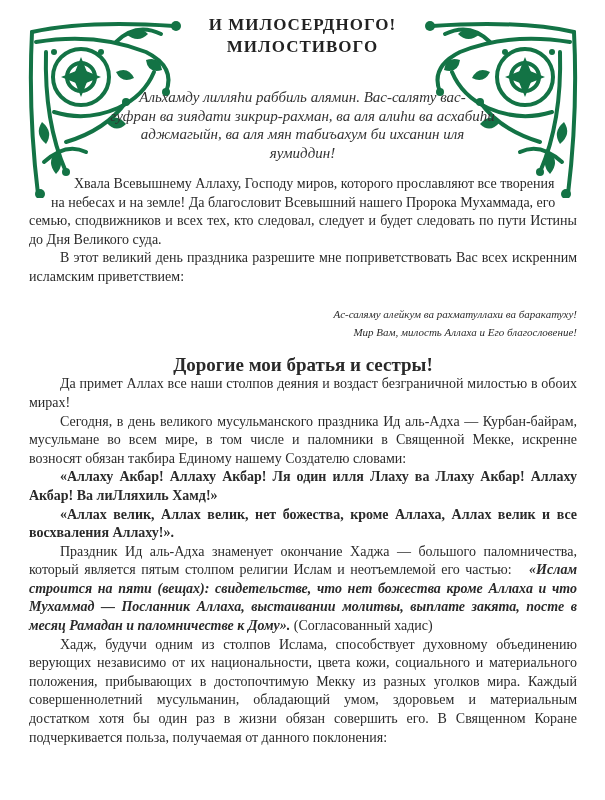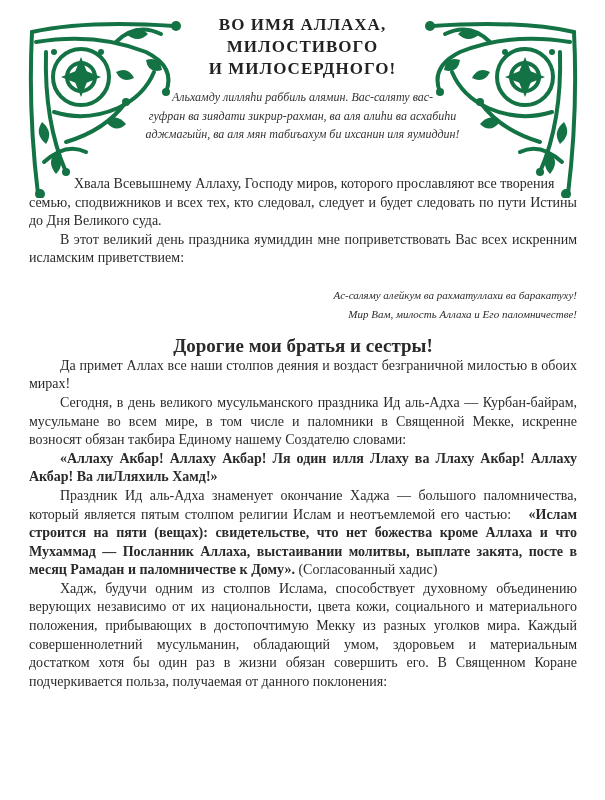--- a/index.html
+++ b/index.html
@@ -5,28 +5,28 @@
   html,body{margin:0;padding:0;background:#fff;}
   body{width:605px;height:800px;overflow:hidden;position:relative;
        font-family:"Liberation Serif","DejaVu Serif",serif;color:#2a2a2a;}
   .ornament{position:absolute;top:12px;width:160px;height:186px;}
   .ornament.left{left:26px;}
   .ornament.right{left:420px;transform:scaleX(-1);}
   .title{position:absolute;top:14px;left:0;width:605px;text-align:center;
          font-weight:bold;font-size:17px;line-height:22px;letter-spacing:1px;color:#222;}
   .title div{display:block;}
   .dua{position:absolute;top:88px;left:110px;width:385px;text-align:center;
-       font-style:italic;font-size:12px;line-height:18.5px;color:#333;}
+       font-style:italic;font-size:15px;line-height:18.5px;color:#333;}
   .body{position:absolute;top:175px;left:29px;width:548px;font-size:14px;line-height:18.6px;}
   .body p{margin:0;text-indent:31px;text-align:justify;text-align-last:left;}
   .greeting{text-align:right;font-style:italic;font-size:11px;line-height:18.6px;margin:18px 0 14px 0;}
   .greeting div{display:block;}
   .heading{text-align:center;font-weight:bold;font-size:19px;margin:0 0 1px 0;}
   .b{font-weight:bold;}
-  .bi{font-weight:bold;margin-left:12px;}
+  .bi{font-weight:bold;font-style:italic;margin-left:12px;}
   .i{}
 </style>
 </head>
 <body>
 
 <svg class="ornament left" viewBox="0 0 160 186" xmlns="http://www.w3.org/2000/svg">
   <g fill="none" stroke="#137345" stroke-width="4" stroke-linecap="round">
     <path d="M6 20 Q60 8 148 14"></path>
     <path d="M6 20 Q2 100 12 182"></path>
     <path d="M10 30 Q70 20 120 40 Q150 55 140 80"></path>
@@ -83,44 +83,45 @@
     <circle cx="14" cy="182" r="5"></circle>
     <circle cx="140" cy="80" r="4"></circle>
     <circle cx="40" cy="160" r="4"></circle>
     <circle cx="100" cy="90" r="4"></circle>
     <circle cx="75" cy="40" r="3"></circle>
     <circle cx="28" cy="40" r="3"></circle>
   </g>
 </svg>
 
 <div class="title">
-  <div>ВО ИМЯ АЛЛАХА,</div>
+  <div>И МИЛОСЕРДНОГО!</div>
   <div>МИЛОСТИВОГО</div>
-  <div>И МИЛОСЕРДНОГО!</div>
 </div>
 
 <div class="dua">
   <div>Альхамду лилляhи раббиль алямин. Вас-саляту вас-</div>
   <div>гуфран ва зиядати зикрир-рахман, ва аля алиhи ва асхабиhи</div>
   <div>аджмагыйн, ва аля мян табиъахум би ихсанин иля яумиддин!</div>
 </div>
 
 <div class="body">
   <div>
     <div style="padding-left:45px">Хвала Всевышнему Аллаху, Господу миров, которого прославляют все творения</div>
+    <div style="padding-left:22px">на небесах и на земле! Да благословит Всевышний нашего Пророка Мухаммада, его</div>
     <p style="text-indent:0">семью, сподвижников и всех тех, кто следовал, следует и будет следовать по пути Истины до Дня Великого суда.</p>
   </div>
-  <p>В этот великий день праздника яумиддин мне поприветствовать Вас всех искренним исламским приветствием:</p>
+  <p>В этот великий день праздника разрешите мне поприветствовать Вас всех искренним исламским приветствием:</p>
 
   <div class="greeting">
     <div>Ас-саляму алейкум ва рахматуллахи ва баракатуху!</div>
-    <div>Мир Вам, милость Аллаха и Его паломничестве!</div>
+    <div>Мир Вам, милость Аллаха и Его благословение!</div>
   </div>
 
   <div class="heading">Дорогие мои братья и сестры!</div>
 
   <p>Да примет Аллах все наши столпов деяния и воздаст безграничной милостью в обоих мирах!</p>
   <p>Сегодня, в день великого мусульманского праздника Ид аль-Адха — Курбан-байрам, мусульмане во всем мире, в том числе и паломники в Священной Мекке, искренне возносят обязан такбира Единому нашему Создателю словами:</p>
   <p class="b">«Аллаху Акбар! Аллаху Акбар! Ля один илля Ллаху ва Ллаху Акбар! Аллаху Акбар! Ва лиЛляхиль Хамд!»</p>
+  <p class="b">«Аллах велик, Аллах велик, нет божества, кроме Аллаха, Аллах велик и все восхваления Аллаху!».</p>
   <p><span>Праздник Ид аль-Адха знаменует окончание Хаджа — большого паломничества, который является пятым столпом религии Ислам и неотъемлемой его частью: </span><span class="bi">«Ислам строится на пяти (вещах): свидетельстве, что нет божества кроме Аллаха и что Мухаммад — Посланник Аллаха, выстаивании молитвы, выплате закята, посте в месяц Рамадан и паломничестве к Дому».</span><span class="i"> (Согласованный хадис)</span></p>
   <p>Хадж, будучи одним из столпов Ислама, способствует духовному объединению верующих независимо от их национальности, цвета кожи, социального и материального положения, прибывающих в достопочтимую Мекку из разных уголков мира. Каждый совершеннолетний мусульманин, обладающий умом, здоровьем и материальным достатком хотя бы один раз в жизни обязан совершить его. В Священном Коране подчеркивается польза, получаемая от данного поклонения:</p>
 
 </div>
 
 </body></html>

